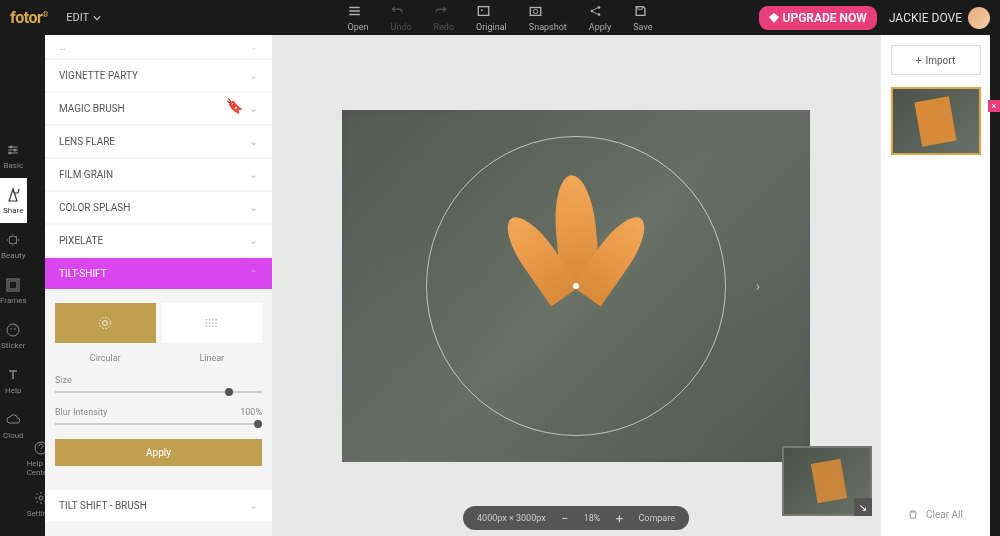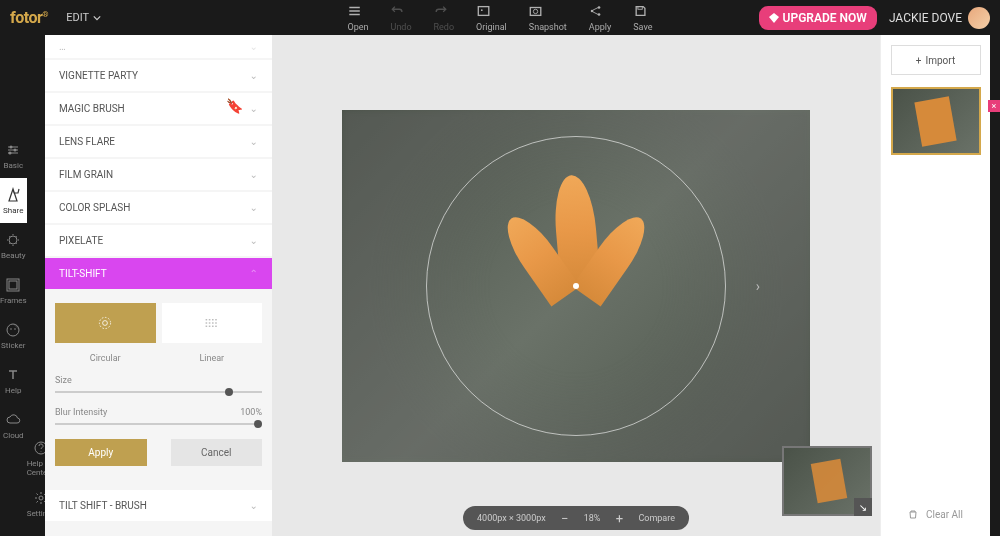--- a/index.html
+++ b/index.html
@@ -282,21 +282,20 @@
         <div class="slider-label">
           <span>Blur Intensity</span>
           <span>100%</span>
         </div>
         <div class="slider">
             <div class="thumb" style="left:calc(100% - 8px)"></div>
           </div>
       </div>
       <div class="btn-row">
         <button class="btn btn-apply">Apply</button>
-        <button class="btn btn-cancel">Cancel</button>
       </div>
     </div>
     <div id="effects-after">
         <div class="effect-row" style="margin-top: 12px;">
           <span>TILT SHIFT - BRUSH</span>
           <span class="chev">⌄</span>
         </div>
       </div>
   </div>
 

